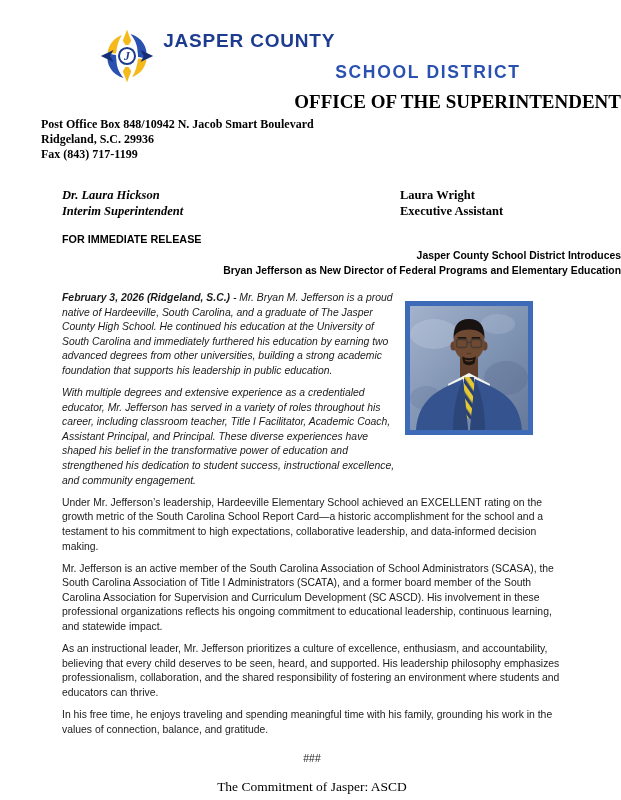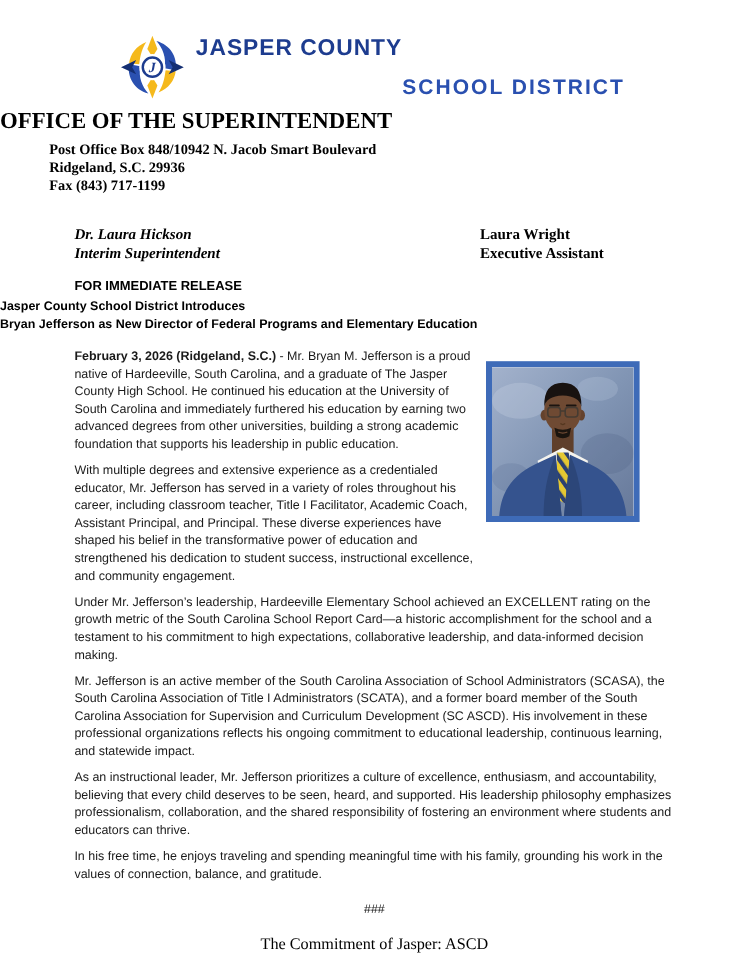--- a/index.html
+++ b/index.html
@@ -17,21 +17,21 @@
   }
   .logo-icon { display:block; }
   .logo-text { display:flex; flex-direction:row; }
   .logo-line1 { font-size:19px; font-weight:bold; letter-spacing:0.8px; color:var(--navy,#1d3c8f); }
   .logo-divider { height:2.5px; background:var(--gold,#f5b91c); margin:1.5px 0 2px; }
   .logo-line2 { font-size:17.5px; font-weight:bold; letter-spacing:1.7px; color:var(--blue,#2a50b0);margin-top:32px; }
 
   
   .office-title {
     position:absolute; top:91px; left:0; width:100%; margin:0;
-    text-align:left; font-family:"Liberation Serif", serif;
+    text-align:right; font-family:"Liberation Serif", serif;
     font-size:19px; font-weight:bold; color:#000;
   }
   .address {
     position:absolute; top:117px; left:0; width:100%;
     text-align:left; font-family:"Liberation Serif", serif;
     font-size:12px; font-weight:bold; line-height:14.8px; color:#000;padding-left:41px;
   }
 
   
   .contact {
@@ -42,31 +42,31 @@
   .contact-left  { left:62px;font-style:italic; }
   .contact-right { left:400px; }
 
   
   .release-label {
     position:absolute; top:233px; left:62px;
     font-size:10.8px; font-weight:bold; color:#000;
   }
   .intro-title {
     position:absolute; top:249px; left:0; width:100%;
-    text-align:left; font-size:10.4px; font-weight:bold;
+    text-align:right; font-size:10.4px; font-weight:bold;
     line-height:14.5px; color:#000;
   }
 
   
   .body {
     position:absolute; top:291px; left:62px; width:500px;
     font-size:10.4px; line-height:14.6px;
   }
   .body p { margin:0 0 7.5px 0; }
-  .body p.narrow { width:341px; }
+  .body p.narrow { width:341px;font-style:italic; }
   .photo {
     position:absolute; left:343px; top:10px;
     width:118px; height:124px;
     border:5px solid var(--frame-blue,#3e6bb8);
     box-sizing:content-box;
   }
   .photo svg { display:block; }
   .end-mark { text-align:center; margin:15px 0 6px; font-size:10.4px; }
   .footer {
     text-align:center; margin-top:10px;

